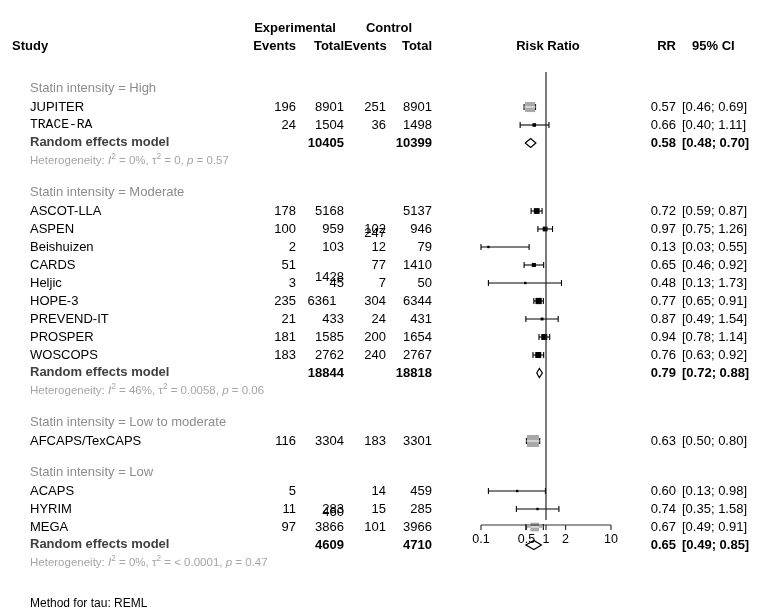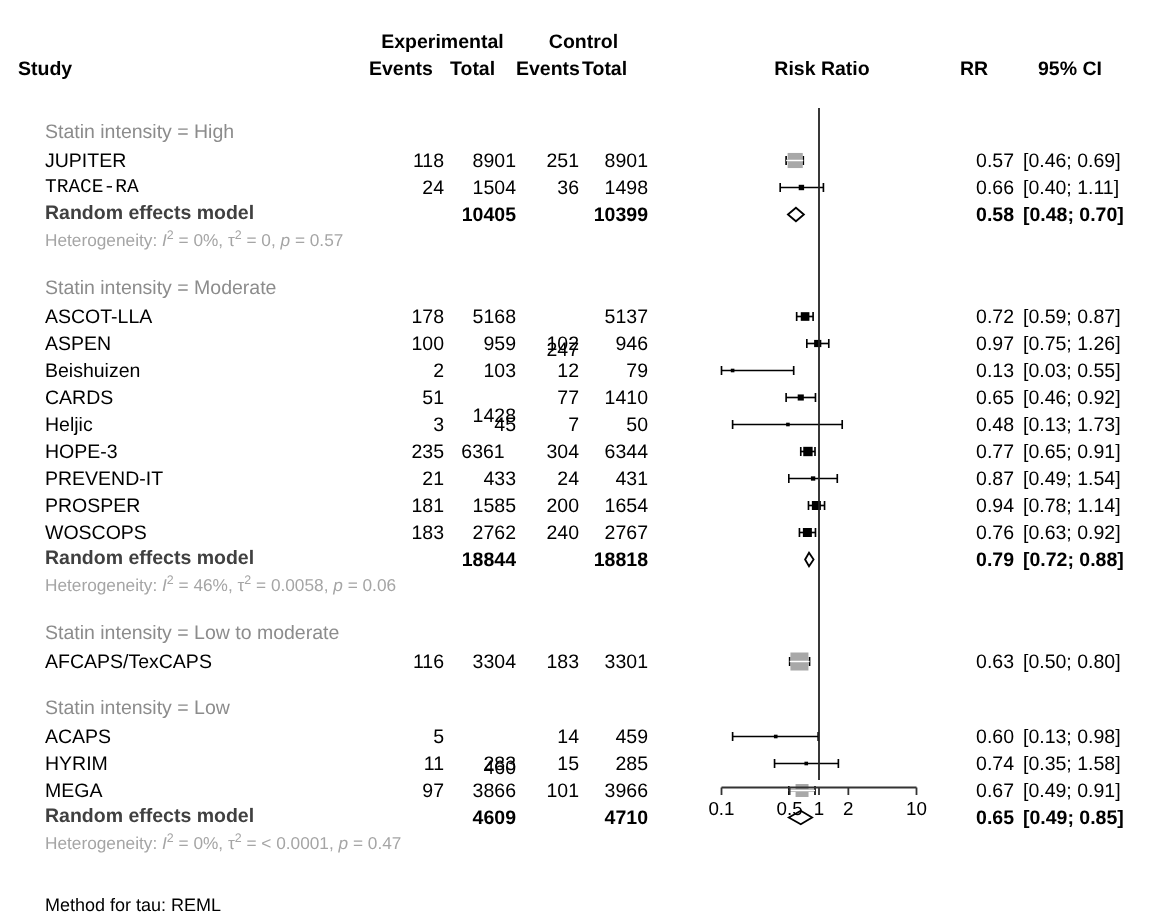--- a/index.html
+++ b/index.html
@@ -32,21 +32,21 @@
     height: 16px;
     line-height: 16px;
   }
   .hdr-col {
     font-weight: bold;
     font-size: 13px;
     top: 38px;
     height: 16px;
     line-height: 16px;
   }
-  .hdr-col.r { }
+  .hdr-col.r { text-align: right; }
   .hdr-col.c { text-align: center; }
   .hdr-col.l { text-align: left; }
   .cell { position: absolute; font-size: 13px; height: 18px; line-height: 18px; }
   .study-label  { left: 30px;  width: 220px; }
   .ev-e  { left: 246px; width: 50px;  text-align: right; }
   .tot-e { left: 300px; width: 44px;  text-align: right; }
   .ev-c  { left: 346px; width: 40px;  text-align: right; }
   .tot-c { left: 388px; width: 44px;  text-align: right; }
   .rr    { left: 640px; width: 36px;  text-align: right; }
   .ci    { left: 682px; width: 90px;  text-align: left; }
@@ -216,21 +216,21 @@
         <line x1="526.4330502818412" y1="525" x2="526.4330502818412" y2="530" stroke="#333333" stroke-width="1.2"></line>
         <line x1="546" y1="525" x2="546" y2="530" stroke="#333333" stroke-width="1.2"></line>
         <line x1="565.5669497181588" y1="525" x2="565.5669497181588" y2="530" stroke="#333333" stroke-width="1.2"></line>
         <line x1="611" y1="525" x2="611" y2="530" stroke="#333333" stroke-width="1.2"></line>
       </g>
     </svg>
 
   <div id="rows-layer">
       <div class="abs subgroup" style="top:80px;">Statin intensity = High</div>
       <div class="abs cell study-label" style="top:98px;">JUPITER</div>
-      <div class="abs cell ev-e" style="top:98px;">118</div>
+      <div class="abs cell ev-e" style="top:98px;">196</div>
       <div class="abs cell tot-e" style="top:98px;">8901</div>
       <div class="abs cell ev-c" style="top:98px;">251</div>
       <div class="abs cell tot-c" style="top:98px;">8901</div>
       <div class="abs cell rr" style="top:98px;">0.57</div>
       <div class="abs cell ci" style="top:98px;">[0.46; 0.69]</div>
       <div class="abs cell study-label" style="top:116px;font-family:Liberation Mono, monospace;">TRACE-RA</div>
       <div class="abs cell ev-e" style="top:116px;">24</div>
       <div class="abs cell tot-e" style="top:116px;">1504</div>
       <div class="abs cell ev-c" style="top:116px;">36</div>
       <div class="abs cell tot-c" style="top:116px;">1498</div>

